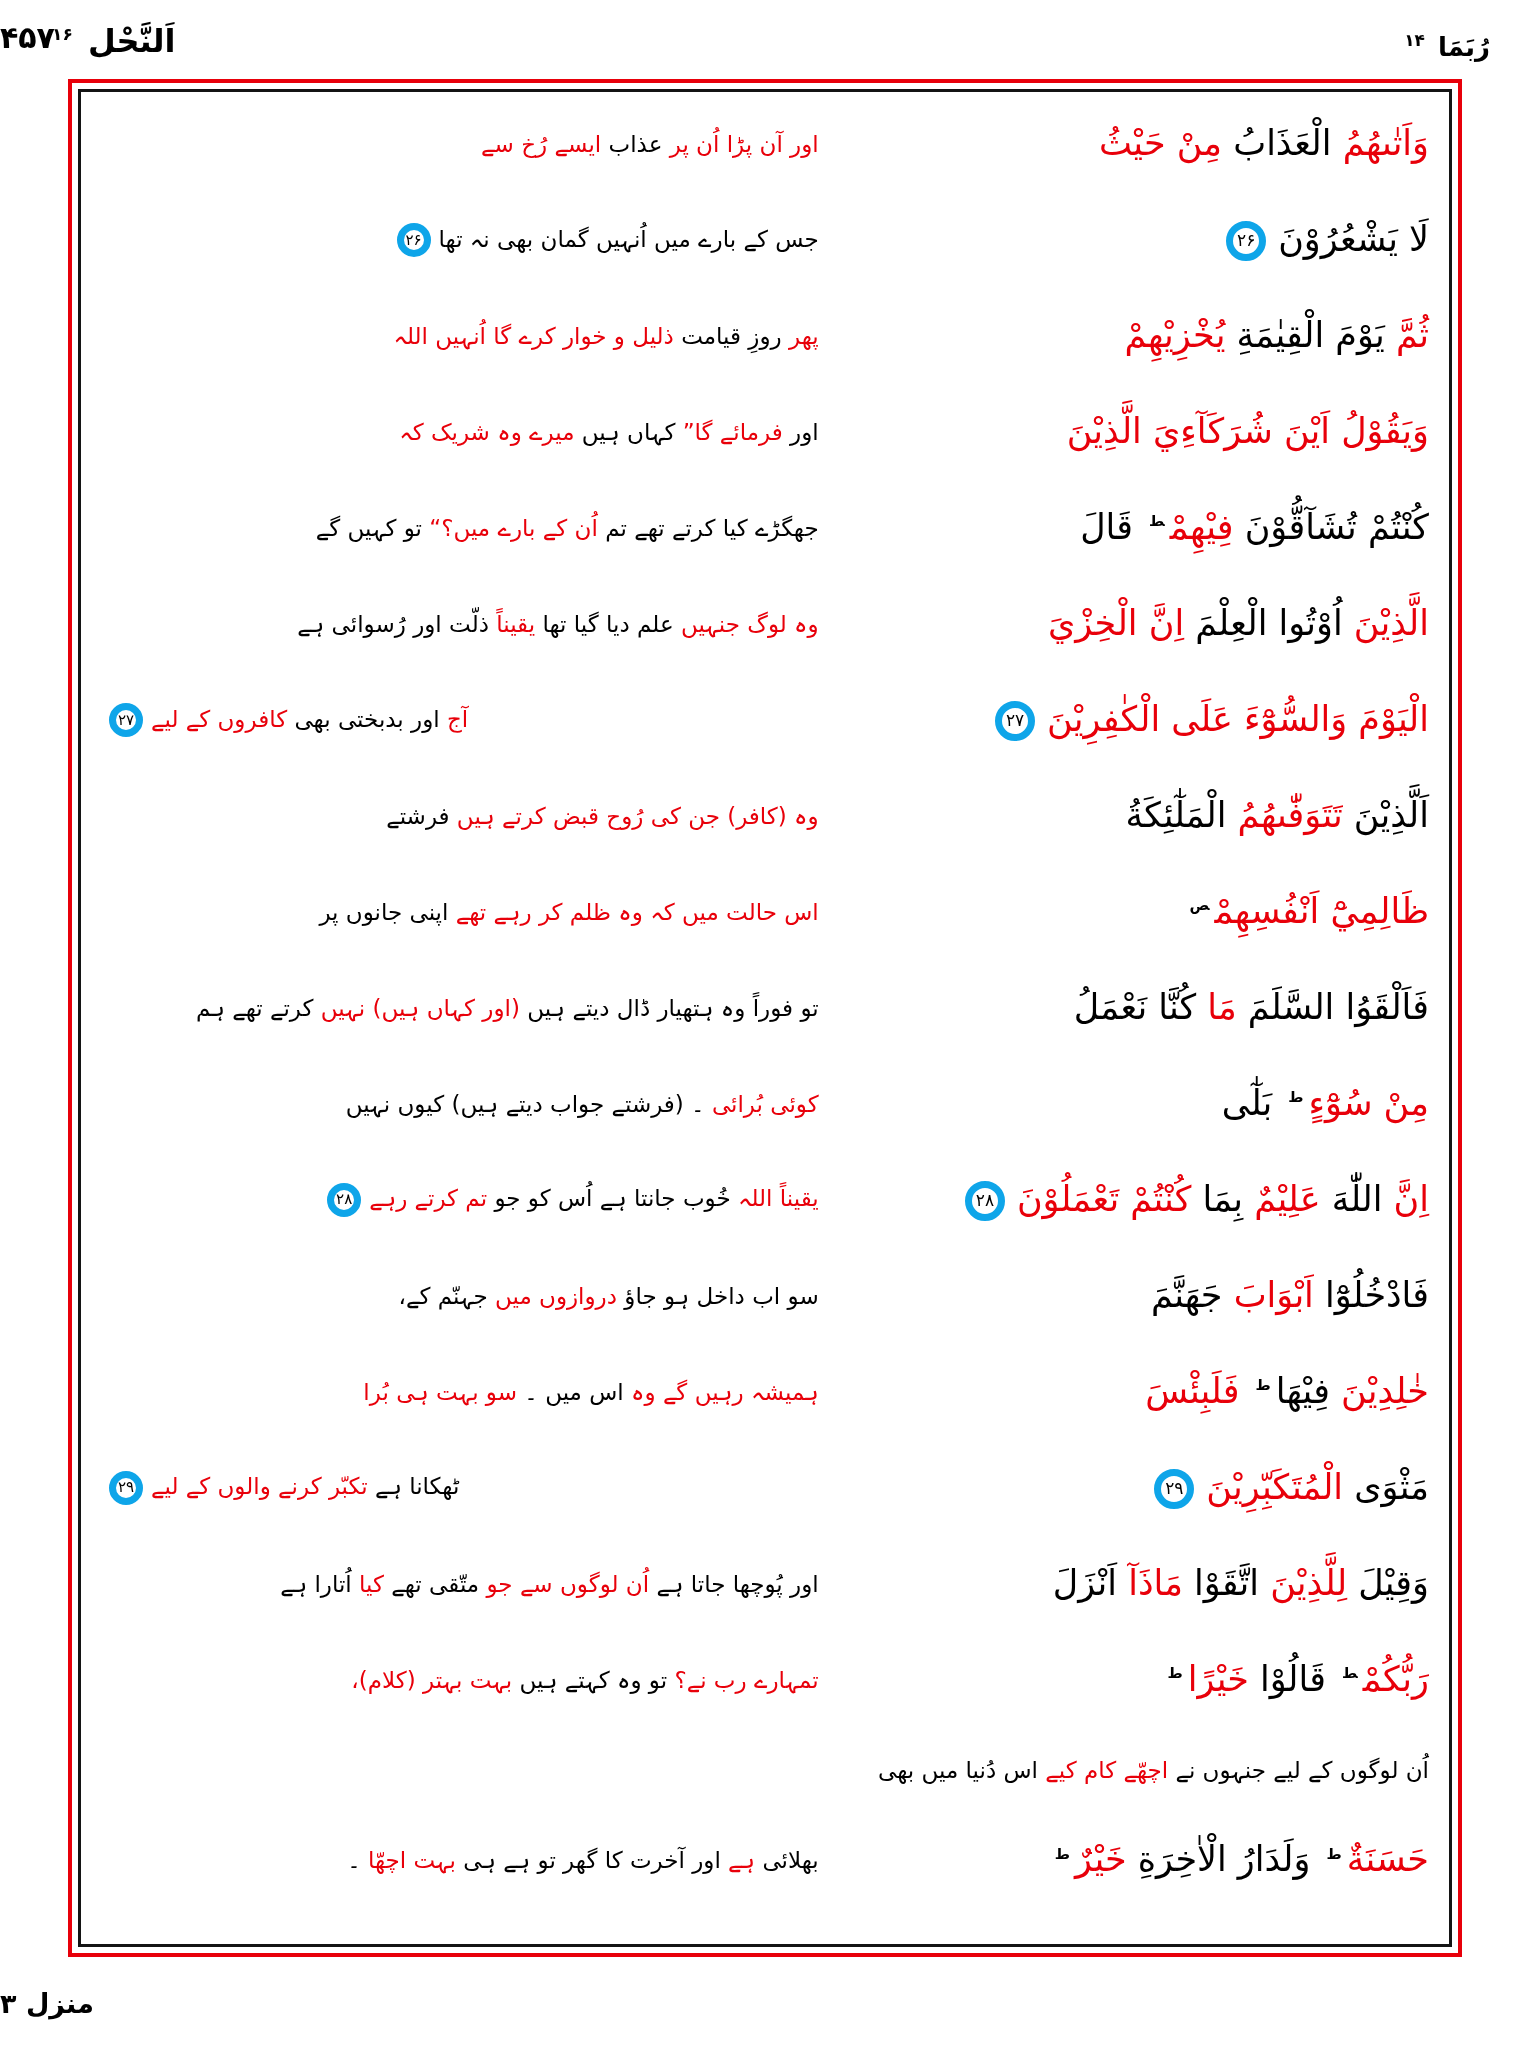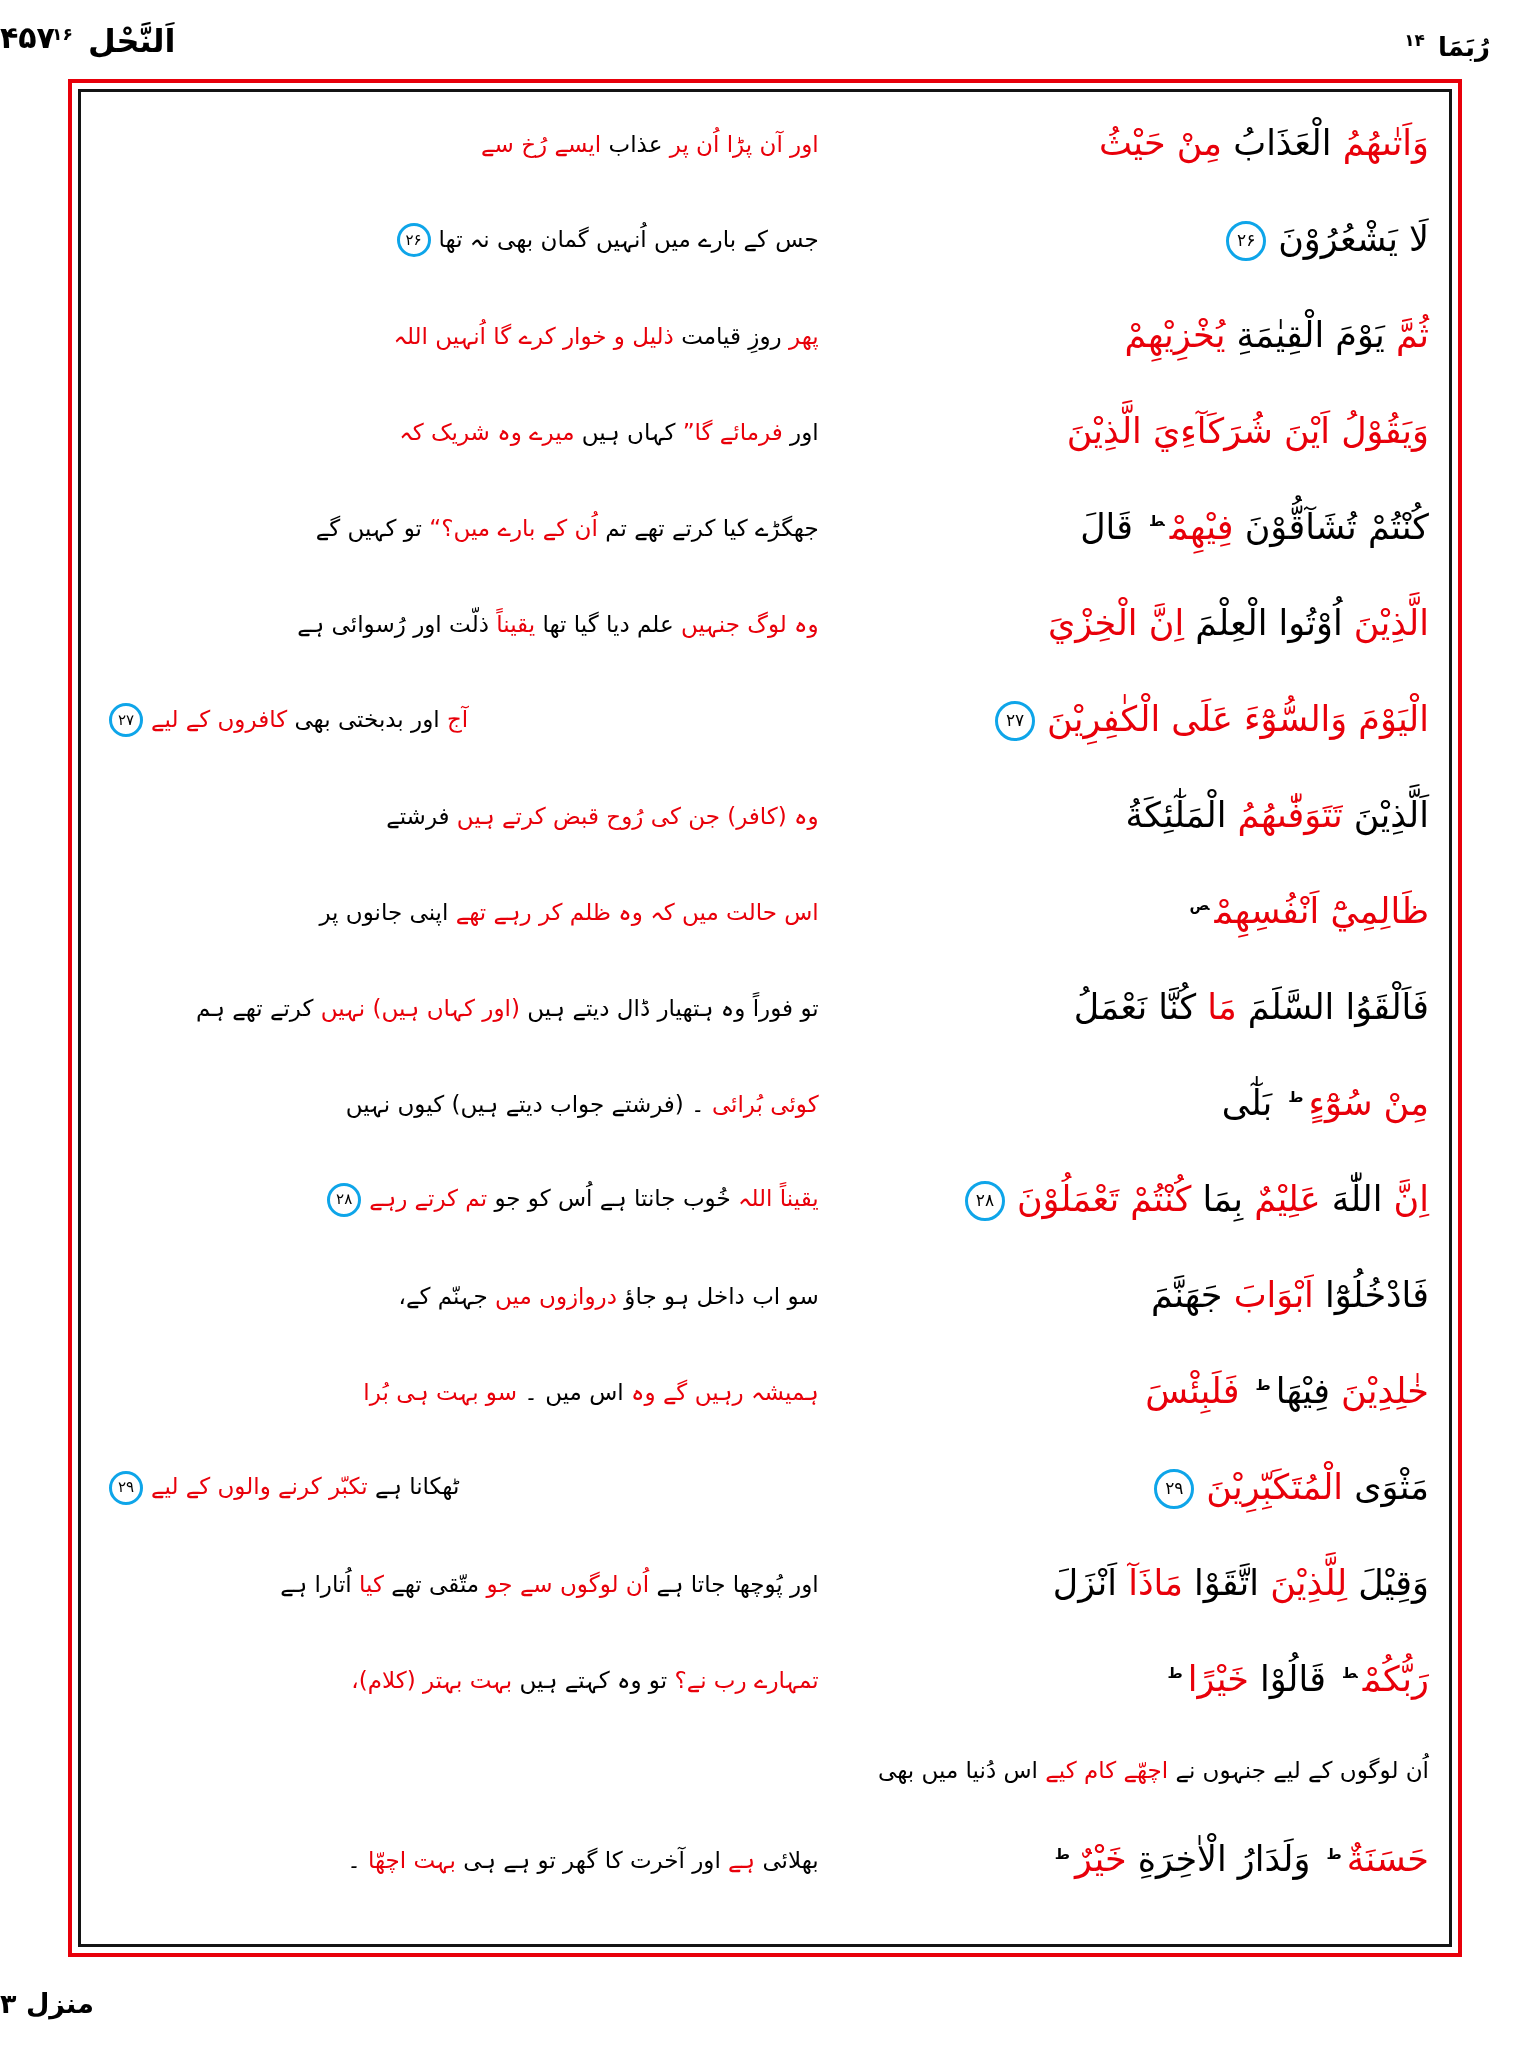--- a/index.html
+++ b/index.html
@@ -21,21 +21,21 @@
     padding:30px 20px 62px 20px;direction:rtl;box-sizing:border-box;}
   .row{display:flex;align-items:center;gap:26px;}
   .cell{white-space:nowrap;overflow:visible;}
   .arabic-cell{flex:0 0 44%;font-size:35px;text-align:right;line-height:1.25;}
   .urdu-cell{flex:1 1 auto;font-size:23px;text-align:right;line-height:1.4;}
   .urdu-cell.flushleft{text-align:left;}
   .r{color:#e8000a;}
   .b{color:#000000;}
   .p{font-size:0.42em;vertical-align:super;color:#000;margin:0 5px;font-weight:bold;}
   .marker{display:inline-flex;align-items:center;justify-content:center;
-    width:40px;height:40px;border:3px solid #0ea5e9;border-radius:50%;
+    width:40px;height:40px;border:7px solid #0ea5e9;border-radius:50%;
     font-size:17px;color:#000;margin:0 12px;vertical-align:middle;box-sizing:border-box;
     flex:0 0 auto;}
   .urdu-cell .marker{width:34px;height:34px;font-size:15px;margin:0 8px;}
   .footer{position:absolute;left:0;right:0;top:1988px;text-align:left;
     font-size:27px;font-weight:bold;color:#000;direction:rtl;}
 </style>
 </head>
 <body>
 
 <div class="hdr hdr-surah">

